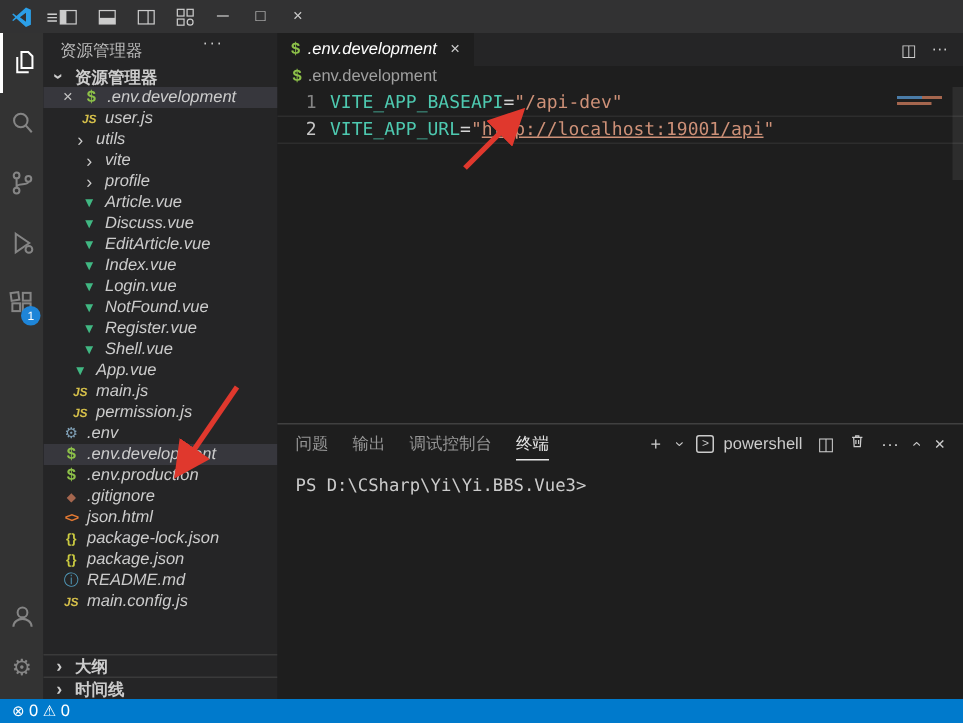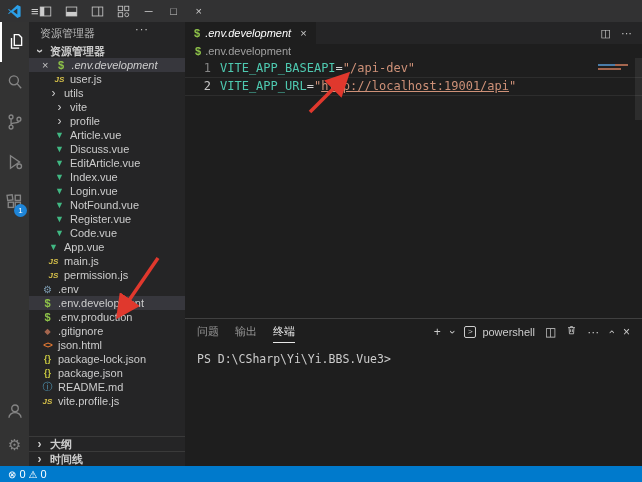--- a/index.html
+++ b/index.html
@@ -44,21 +44,21 @@
                  color:#cccccc; padding-left:3px; flex-shrink:0; }
   .oe-row { height:14px; display:flex; align-items:center; background:#37373d;
             padding-left:13px; flex-shrink:0; }
   .oe-close { color:#c5c5c5; margin-right:5px; font-size:11px; }
   .italic { font-style:italic; }
   .file-tree { flex:1; overflow:hidden; }
   .tree-row { height:14px; display:flex; align-items:center; white-space:nowrap; }
   .tree-row.selected { background:#37373d; }
   .tree-icon { display:inline-flex; width:15px; justify-content:center; flex-shrink:0;
                margin-right:3px; }
-  .tree-label { color:#cccccc; }
+  .tree-label { color:#cccccc;font-style:italic; }
   .sb-bottom { flex-shrink:0; }
   .sb-bottom .section-hdr { border-top:1px solid #3a3a3a; height:15px; }
   .ic-chev { font-size:12px; line-height:10px; color:#cccccc; }
   .rot90 { transform:rotate(90deg); }
   .ic-js { font-size:8px; font-weight:bold; font-style:italic; }
   .ic-vue { font-size:9px; }
   .ic-gear { font-size:10px; }
   .ic-dollar { font-size:11px; font-weight:bold; }
   .ic-diamond { font-size:8px; }
   .ic-html { font-size:9px; font-weight:bold; letter-spacing:-1px; }
@@ -88,21 +88,21 @@
   .s { color:#ce9178; }
   .s-link { color:#ce9178; text-decoration:underline; }
   .minimap { position:absolute; top:6px; right:12px; width:32px; }
   .mm-bar1 { height:2px; width:30px;
              background:linear-gradient(90deg,#4a7ca8 0 55%,#a5664e 55% 100%); }
   .mm-bar2 { height:2px; width:23px; margin-top:2px; background:#a5664e; }
   .scroll-strip { position:absolute; right:0; top:0; width:7px; height:62px;
                   background:rgba(255,255,255,0.07); }
 
   
-  .panel { height:148px; border-top:1px solid #404040; display:flex; flex-direction:column;
+  .panel { height:184px; border-top:1px solid #404040; display:flex; flex-direction:column;
            flex-shrink:0; }
   .panel-hdr { height:25px; display:flex; align-items:center; padding:0 12px; flex-shrink:0; }
   .panel-tabs { display:flex; gap:16px; font-size:11px; color:#969696; }
   .panel-tab { padding:4px 0 3px; }
   .panel-tab.active { color:#e7e7e7; border-bottom:1px solid #e7e7e7; }
   .panel-actions { margin-left:auto; display:flex; align-items:center; gap:10px;
                    color:#cccccc; font-size:12px; }
   .chev-down { display:inline-block; transform:rotate(90deg); font-size:11px; }
   .chev-up { display:inline-block; transform:rotate(-90deg); font-size:11px; }
   .shell-box { border:1px solid #cccccc; border-radius:2px; font-size:8px; line-height:10px;
@@ -274,21 +274,21 @@
         <div class="tree-row" style="padding-left: 23px;">
           <span class="tree-icon ic-vue" style="color: rgb(65, 184, 131);">▼</span>
           <span class="tree-label">NotFound.vue</span>
         </div>
         <div class="tree-row" style="padding-left: 23px;">
           <span class="tree-icon ic-vue" style="color: rgb(65, 184, 131);">▼</span>
           <span class="tree-label">Register.vue</span>
         </div>
         <div class="tree-row" style="padding-left: 23px;">
           <span class="tree-icon ic-vue" style="color: rgb(65, 184, 131);">▼</span>
-          <span class="tree-label">Code.vue</span>
+          <span class="tree-label">Shell.vue</span>
         </div>
         <div class="tree-row" style="padding-left: 17px;">
           <span class="tree-icon ic-vue" style="color: rgb(65, 184, 131);">▼</span>
           <span class="tree-label">App.vue</span>
         </div>
         <div class="tree-row" style="padding-left: 17px;">
           <span class="tree-icon ic-js" style="color: rgb(214, 192, 74);">JS</span>
           <span class="tree-label">main.js</span>
         </div>
         <div class="tree-row" style="padding-left: 17px;">
@@ -322,21 +322,21 @@
         <div class="tree-row" style="padding-left: 11px;">
           <span class="tree-icon ic-braces" style="color: rgb(203, 203, 65);">{}</span>
           <span class="tree-label">package.json</span>
         </div>
         <div class="tree-row" style="padding-left: 11px;">
           <span class="tree-icon ic-info" style="color: rgb(81, 154, 186);">ⓘ</span>
           <span class="tree-label">README.md</span>
         </div>
         <div class="tree-row" style="padding-left: 11px;">
           <span class="tree-icon ic-js" style="color: rgb(214, 192, 74);">JS</span>
-          <span class="tree-label">vite.profile.js</span>
+          <span class="tree-label">main.config.js</span>
         </div>
       </div>
     <div class="sb-bottom">
       <div class="section-hdr">
         <span class="tree-icon ic-chev">›</span>
         <span>大纲</span>
       </div>
       <div class="section-hdr">
         <span class="tree-icon ic-chev">›</span>
         <span>时间线</span>
@@ -374,20 +374,21 @@
         <div class="mm-bar2"></div>
       </div>
       <div class="scroll-strip"></div>
     </div>
 
     <div class="panel">
       <div class="panel-hdr">
         <div class="panel-tabs">
           <span class="panel-tab">问题</span>
           <span class="panel-tab">输出</span>
+          <span class="panel-tab">调试控制台</span>
           <span class="panel-tab active">终端</span>
         </div>
         <div class="panel-actions">
           <span>+</span>
           <span class="chev-down">›</span>
           <span class="shell-box">&gt;</span>
           <span class="shell-label">powershell</span>
           <span>◫</span>
           <span>
             <svg width="11" height="12" viewBox="0 0 16 16" style="stroke:#cccccc;fill:none;stroke-width:1.2">

